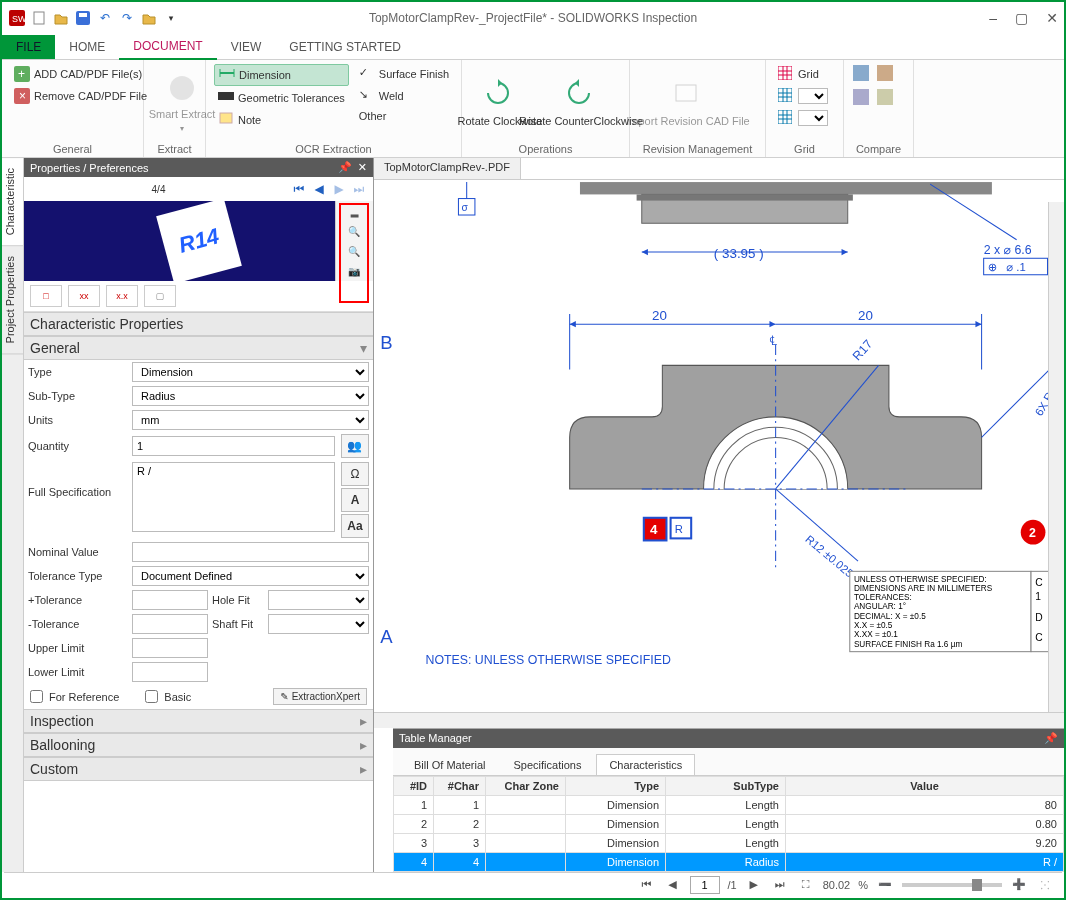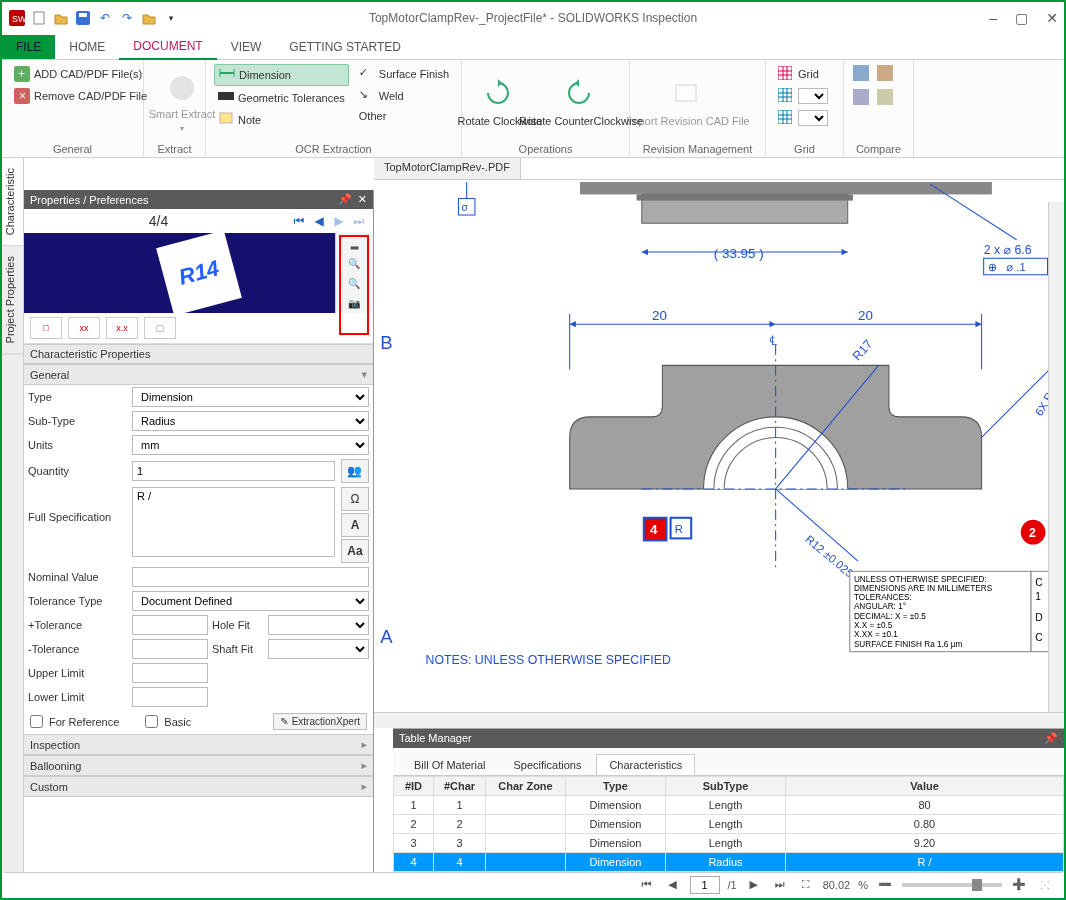--- a/index.html
+++ b/index.html
@@ -21,35 +21,35 @@
 .rbtn.vert { flex-direction: column; justify-content: center; text-align: center; width: 60px; }
 .rbtn .ricon { width: 16px; height: 16px; display: inline-block; }
 .rbtn.vert .ricon { width: 32px; height: 32px; }
 .rbtn.active { background: #c4e5d3; border: 1px solid #7fc9a0; border-radius: 2px; }
 
 .main { display: flex; height: 714px; }
 .sidebar-tabs { width: 22px; background: #eee; border-right: 1px solid #ccc; display: flex; flex-direction: column; }
 .side-tab { writing-mode: vertical-rl; transform: rotate(180deg); padding: 10px 2px; font-size: 11px; border-top: 1px solid #ccc; text-align: center; }
 .side-tab.active { background: #fff; }
 
-.left-panel { width: 350px; background: #fff; border-right: 1px solid #999; display: flex; flex-direction: column; margin-top: 32px; }
+.left-panel { width: 350px; background: #fff; border-right: 1px solid #999; display: flex; flex-direction: column; }
 .panel-header { background: #5a5a5a; color: #fff; padding: 3px 6px; font-size: 11px; display: flex; align-items: center; }
 .panel-header .phicons { margin-left: auto; display: flex; gap: 6px; }
 .nav-row { display: flex; align-items: center; padding: 2px 4px; }
-.nav-row .counter { flex: 1; text-align: center; font-size: 14px; }
+.nav-row .counter { flex: 1; text-align: center; font-size: 10px; }
 .nav-btn { width: 20px; height: 20px; display: inline-flex; align-items: center; justify-content: center; color: #2060c0; font-size: 12px; }
 .preview { height: 80px; background: #14116e; position: relative; margin: 0; display:flex; align-items:center; justify-content:center;}
 .preview-inner { width: 70px; height: 70px; background: #fff; display:flex; align-items:center; justify-content:center; color:#2060ff; font-size:22px; font-style:italic; font-weight:bold; transform:rotate(-15deg);}
 .hl-redbox { position: absolute; border: 2px solid red; right: 4px; top: 2px; width: 30px; height: 100px; }
 .preview-side { position:absolute; right:0; top:0; width:38px; height:100%; background:#f4f4f4; border-left:1px solid #ccc; display:flex; flex-direction:column;}
 .pvbtn { flex:1; display:flex; align-items:center; justify-content:center; font-size:10px; color:#555;}
 .mini-tb { display:flex; gap:6px; padding:4px 6px; border-bottom:1px solid #ddd;}
 .mini-tb .mbtn { width:32px; height:22px; border:1px solid #ccc; display:inline-flex; align-items:center; justify-content:center; font-size:9px; color:#c00;}
 
-.section-hdr { background: #e9e9e9; padding: 3px 6px; font-size: 11px; border-top: 1px solid #ccc; border-bottom: 1px solid #ccc; display: flex; align-items: center; }
+.section-hdr { background: #e9e9e9; padding: 3px 6px; font-size: 14px; border-top: 1px solid #ccc; border-bottom: 1px solid #ccc; display: flex; align-items: center; }
 .section-hdr .chev { margin-left: auto; color: #888; }
 .form-row { display: flex; align-items: center; padding: 2px 4px; gap: 4px; }
 .form-row label { width: 100px; font-size: 11px; }
 .form-row .fld { flex: 1; }
 .fld select, .fld input, .tinp { width: 100%; height: 20px; border: 1px solid #bbb; font-size: 11px; padding: 0 4px; background:#fff; }
 .fld.narrow { width: 76px; flex: none; }
 .sqbtn { width: 28px; height: 24px; border: 1px solid #bbb; display: inline-flex; align-items: center; justify-content: center; font-size: 12px; background: #f4f4f4; margin-left:2px;}
 .chk-row { display:flex; align-items:center; gap:6px; padding:4px 6px; font-size:11px; }
 .chk-row .xbtn { margin-left:auto; border:1px solid #bbb; padding:2px 6px; font-size:10px; background:#f4f4f4; display:flex; align-items:center; gap:3px;}
 
@@ -61,21 +61,21 @@
 .scroll-v { position:absolute; right:0; top:22px; width:16px; bottom:0; background:#f0f0f0; border-left:1px solid #ccc;}
 .scroll-h { height:16px; background:#f0f0f0; border-top:1px solid #ccc; }
 
 .table-mgr { border-top: 1px solid #aaa; margin-left: 19px; }
 .tm-hdr { background: #5a5a5a; color: #fff; padding: 3px 6px; font-size: 11px; display:flex; }
 .tm-hdr .pin { margin-left:auto; }
 .tm-tabs { display: flex; border-bottom: 1px solid #ccc; background:#fafafa; padding:6px 8px 0; gap:2px;}
 .tm-tab { padding: 4px 12px; font-size: 11px; border:1px solid transparent; border-bottom:none; }
 .tm-tab.active { background:#fff; border-color:#ccc; }
 table.grid { width: 100%; border-collapse: collapse; font-size: 11px; }
-table.grid th, table.grid td { border: 1px solid #ddd; padding: 3px 6px; text-align: center; }
+table.grid th, table.grid td { border: 1px solid #ddd; padding: 3px 6px; text-align: right; }
 table.grid th { background: #f3f3f3; }
 tr.selrow td { background: #0099ff; color: #fff; }
 
 .statusbar { position:absolute; bottom:2px; left:2px; right:2px; height:24px; background:#fff; border-top:1px solid #ccc; display:flex; align-items:center; justify-content:flex-end; gap:8px; padding:0 8px; font-size:11px; color:#555;}
 .sb-btn { width:18px; height:18px; display:inline-flex; align-items:center; justify-content:center; }
 .pgin { width:30px; height:18px; border:1px solid #aaa; text-align:center; font-size:11px;}
 .zoom-track { width:100px; height:4px; background:#ccc; position:relative; }
 .zoom-thumb { position:absolute; top:-4px; left:70%; width:10px; height:12px; background:#888; }
 
 

